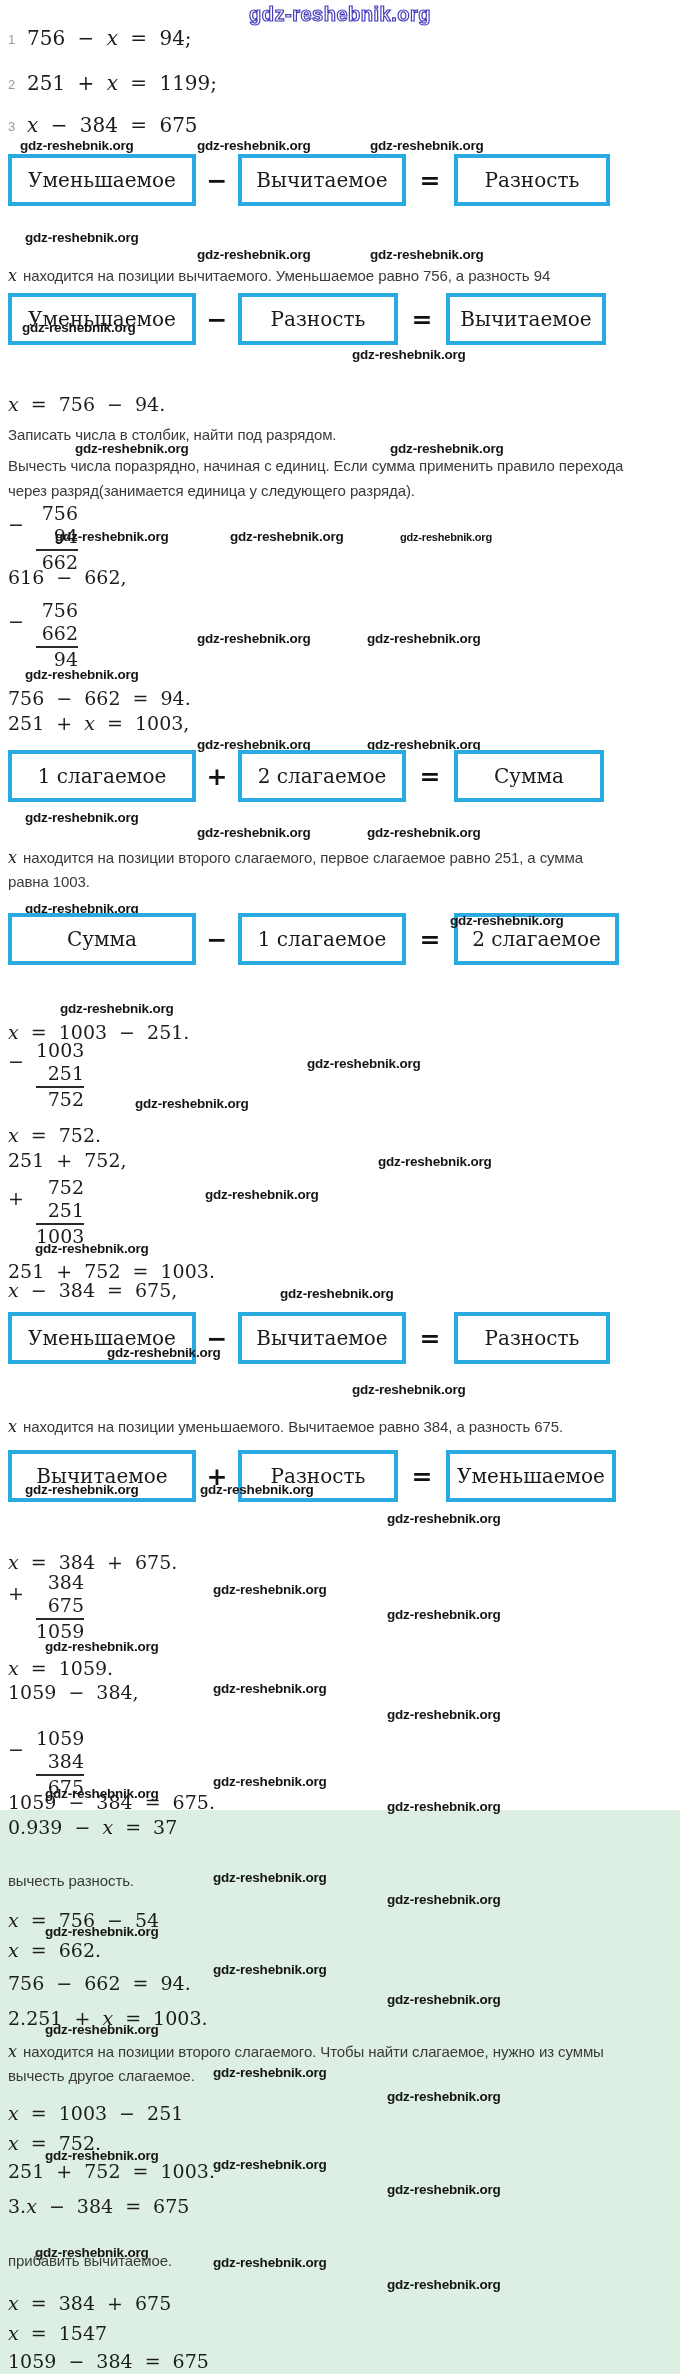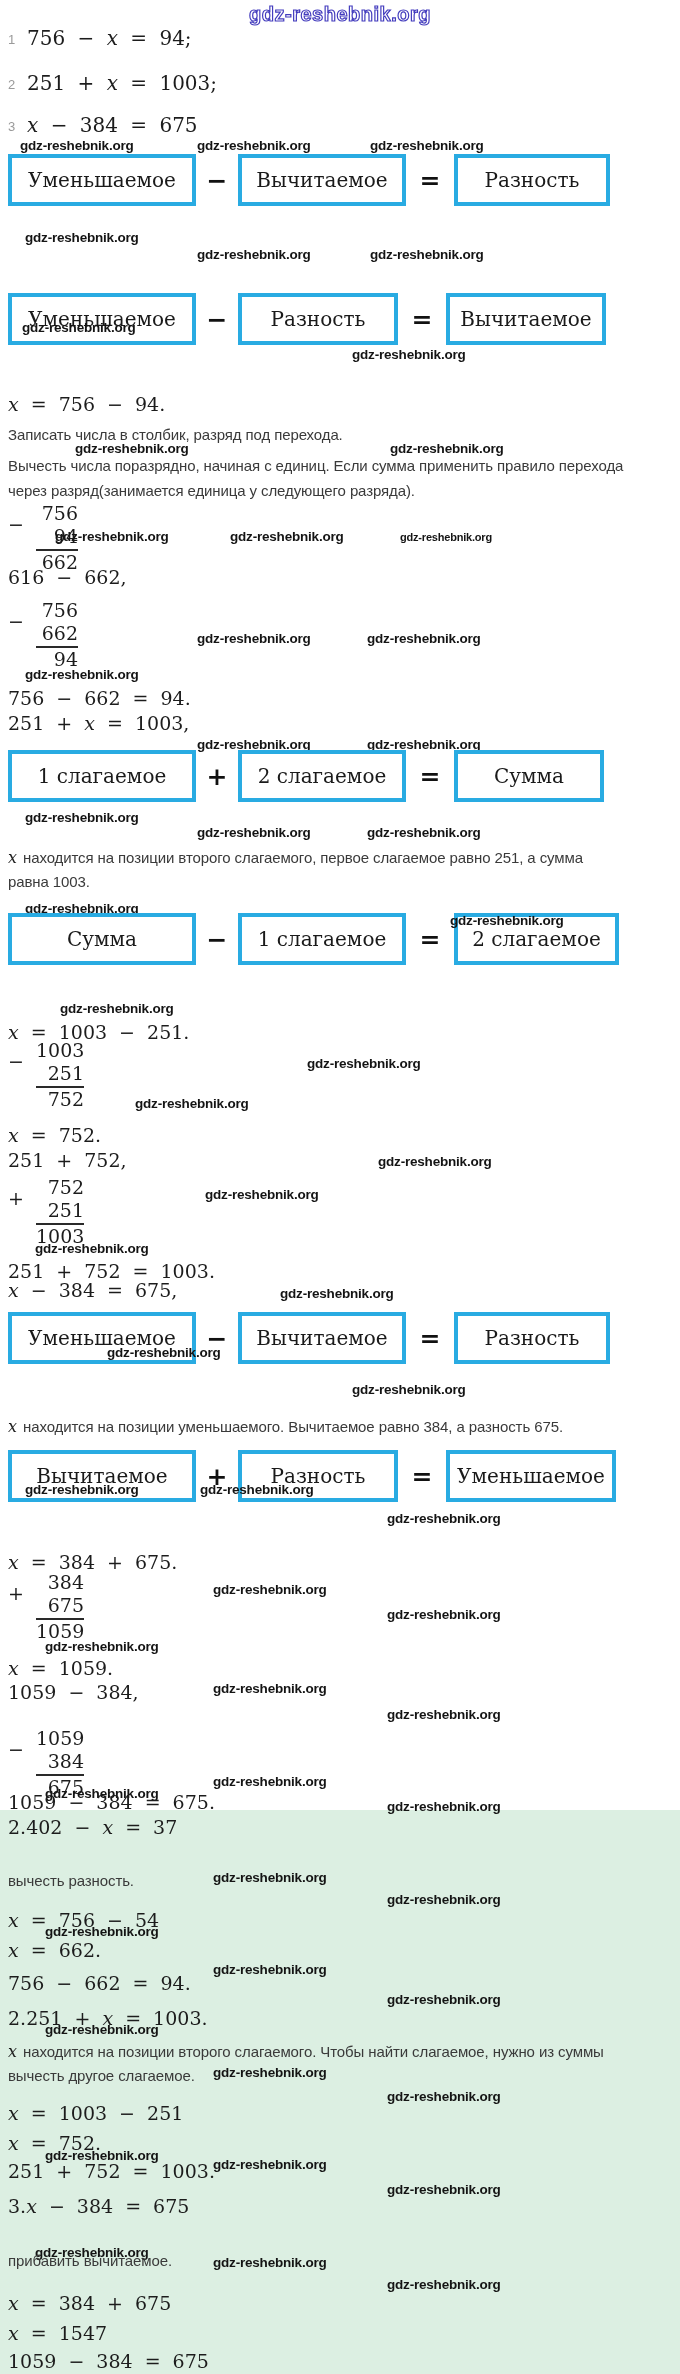--- a/index.html
+++ b/index.html
@@ -38,21 +38,21 @@
 <body>
 
 <div id="page">
   <div class="green-bg"></div>
 
   <div class="wm-top">gdz-reshebnik.org</div>
 
   <span class="lnum" style="top:32px">1</span>
   <div class="math top-eq" style="top:26px"><span>756 − </span><i class="mx">x</i><span> = 94;</span></div>
   <span class="lnum" style="top:77px">2</span>
-  <div class="math top-eq" style="top:71px"><span>251 + </span><i class="mx">x</i><span> = 1003;</span></div>
+  <div class="math top-eq" style="top:71px"><span>251 + </span><i class="mx">x</i><span> = 1199;</span></div>
   <span class="lnum" style="top:119px">3</span>
   <div class="math top-eq" style="top:113px"><span></span><i class="mx">x</i><span> − 384 = 675</span></div>
 
   <span class="wm" style="left:20px;top:138px">gdz-reshebnik.org</span>
   <span class="wm" style="left:197px;top:138px">gdz-reshebnik.org</span>
   <span class="wm" style="left:370px;top:138px">gdz-reshebnik.org</span>
 
   <div class="brow" style="top:154px">
     <div class="bbox" style="width:188px">
         <span>Уменьшаемое</span>
@@ -64,39 +64,40 @@
     <span class="bop" style="width:48px">=</span>
     <div class="bbox" style="width:156px">
         <span>Разность</span>
       </div>
   </div>
 
   <span class="wm" style="left:25px;top:230px">gdz-reshebnik.org</span>
   <span class="wm" style="left:197px;top:247px">gdz-reshebnik.org</span>
   <span class="wm" style="left:370px;top:247px">gdz-reshebnik.org</span>
 
+  <div class="para" style="top:266px"><i class="mx">x</i><span> находится на позиции вычитаемого. Уменьшаемое равно 756, а разность 94</span></div>
 
   <div class="brow" style="top:293px">
     <div class="bbox" style="width:188px">
         <span>Уменьшаемое</span>
       </div>
     <span class="bop" style="width:42px">−</span>
     <div class="bbox" style="width:160px">
         <span>Разность</span>
       </div>
     <span class="bop" style="width:48px">=</span>
     <div class="bbox" style="width:160px">
         <span>Вычитаемое</span>
       </div>
   </div>
   <span class="wm" style="left:22px;top:320px">gdz-reshebnik.org</span>
   <span class="wm" style="left:352px;top:347px">gdz-reshebnik.org</span>
 
   <div class="math" style="top:393px"><span></span><i class="mx">x</i><span> = 756 − 94.</span></div>
-  <div class="para" style="top:426px"><span>Записать числа в столбик, разряд под перехода.</span></div>
+  <div class="para" style="top:426px"><span>Записать числа в столбик, найти под разрядом.</span></div>
   <span class="wm" style="left:75px;top:441px">gdz-reshebnik.org</span>
   <span class="wm" style="left:390px;top:441px">gdz-reshebnik.org</span>
   <div class="para" style="top:457px"><span>Вычесть числа поразрядно, начиная с единиц. Если сумма применить правило перехода</span></div>
   <div class="para" style="top:482px"><span>через разряд(занимается единица у следующего разряда).</span></div>
 
   <div class="col" style="top:502px;width:42px">
     <span class="cop">−</span>
     <div>756</div>
     <div>94</div>
     <div class="cres">662</div>
@@ -244,21 +245,21 @@
     <div>1059</div>
     <div>384</div>
     <div class="cres">675</div>
   </div>
   <span class="wm" style="left:213px;top:1774px">gdz-reshebnik.org</span>
   <span class="wm" style="left:45px;top:1786px">gdz-reshebnik.org</span>
 
   <div class="math" style="top:1791px"><span>1059 − 384 = 675.</span></div>
   <span class="wm" style="left:387px;top:1799px">gdz-reshebnik.org</span>
 
-  <div class="math" style="top:1816px"><span>2.402 − </span><i class="mx">x</i><span> = 37</span></div>
+  <div class="math" style="top:1816px"><span>0.939 − </span><i class="mx">x</i><span> = 37</span></div>
   <div class="para" style="top:1872px"><span>вычесть разность.</span></div>
   <span class="wm" style="left:213px;top:1870px">gdz-reshebnik.org</span>
   <span class="wm" style="left:387px;top:1892px">gdz-reshebnik.org</span>
   <div class="math" style="top:1909px"><span></span><i class="mx">x</i><span> = 756 − 54</span></div>
   <span class="wm" style="left:45px;top:1924px">gdz-reshebnik.org</span>
   <div class="math" style="top:1939px"><span></span><i class="mx">x</i><span> = 662.</span></div>
   <span class="wm" style="left:213px;top:1962px">gdz-reshebnik.org</span>
   <div class="math" style="top:1972px"><span>756 − 662 = 94.</span></div>
   <span class="wm" style="left:387px;top:1992px">gdz-reshebnik.org</span>
   <div class="math" style="top:2007px"><span>2.251 + </span><i class="mx">x</i><span> = 1003.</span></div>

